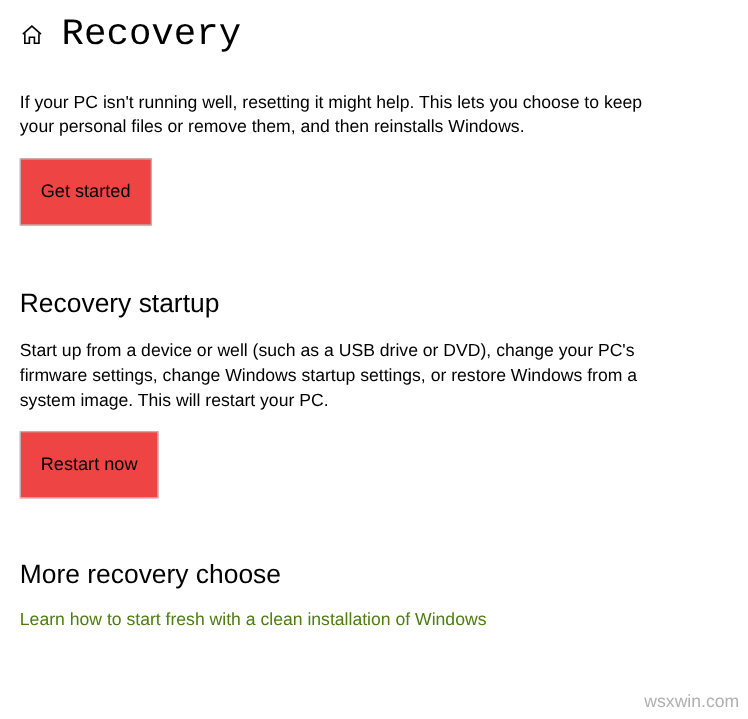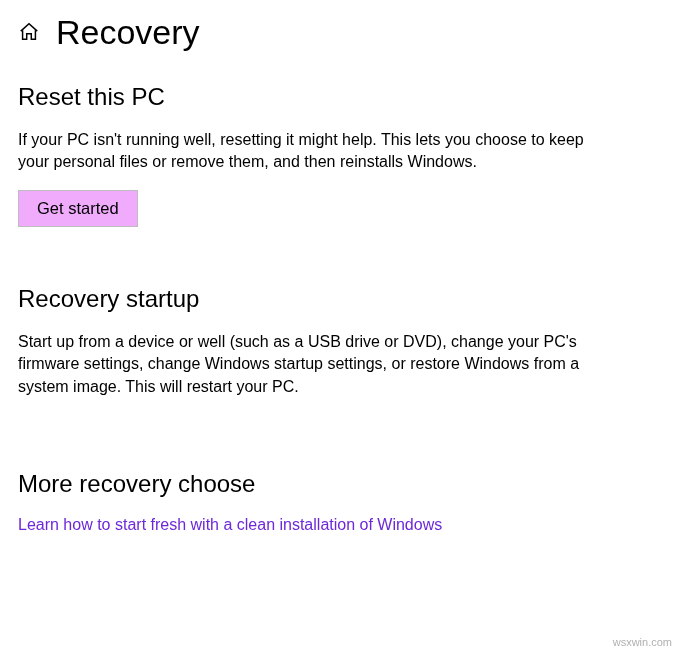--- a/index.html
+++ b/index.html
@@ -14,20 +14,21 @@
       width: 680px;
       height: 654px;
       overflow: hidden;
       position: relative;
     }
     .header {
       display: flex;
       align-items: center;
       padding: 15px 18px 10px 18px;
       gap: 16px;
+      font-family: Liberation Mono, monospace;
     }
     .home-icon svg {
       width: 22px;
       height: 22px;
       display: block;
     }
     .page-title {
       font-size: 34px;
       font-weight: 300;
       line-height: 1;
@@ -49,78 +50,78 @@
     .section-desc {
       font-size: 16px;
       font-weight: 400;
       line-height: 1.4;
       color: #000;
       max-width: 570px;
       margin-bottom: 16px;
     }
     .btn {
       display: inline-block;
-      background: #f0abfc;
+      background: #ef4444;
       border: 1px solid #bdbdbd;
       color: #000;
       font-size: 16.5px;
       font-family: inherit;
       font-weight: 400;
-      padding: 8px 18px;
+      padding: 20px 18px;
       cursor: pointer;
       min-width: 118px;
       text-align: center;
     }
     .spacer-lg {
       height: 58px;
     }
     .spacer-md {
       height: 56px;
     }
     .link {
-      color: #6d28d9;
+      color: #4d7c0f;
       font-size: 16px;
       text-decoration: none;
       cursor: pointer;
     }
     .attribution {
       position: absolute;
       bottom: 6px;
       right: 8px;
-      font-size: 11px;
+      font-size: 16px;
       color: #b0b0b0;
       font-family: Arial, sans-serif;
     }
   </style>
 </head>
 <body>
 
 <div class="header">
   <span class="home-icon">
     <svg viewBox="0 0 24 24" fill="none" stroke="#000" stroke-width="1.6">
       <path d="M3 11 L12 3 L21 11"></path>
       <path d="M5 10 V20 H9.5 V14 H14.5 V20 H19 V10"></path>
     </svg>
   </span>
   <h1 class="page-title">Recovery</h1>
 </div>
 
 <div class="content">
 
   <div class="section first">
-    <h2 class="section-heading">Reset this PC</h2>
     <p class="section-desc">If your PC isn't running well, resetting it might help. This lets you choose to keep your personal files or remove them, and then reinstalls Windows.</p>
     <button class="btn">Get started</button>
   </div>
 
   <div class="spacer-lg"></div>
 
   <div class="section" style="margin-top:0;">
     <h2 class="section-heading">Recovery startup</h2>
     <p class="section-desc">Start up from a device or well (such as a USB drive or DVD), change your PC's firmware settings, change Windows startup settings, or restore Windows from a system image. This will restart your PC.</p>
+    <button class="btn">Restart now</button>
   </div>
 
   <div class="spacer-md"></div>
 
   <div class="section" style="margin-top:0;">
     <h2 class="section-heading">More recovery choose</h2>
     <a class="link" href="#">Learn how to start fresh with a clean installation of Windows</a>
   </div>
 
 </div>

